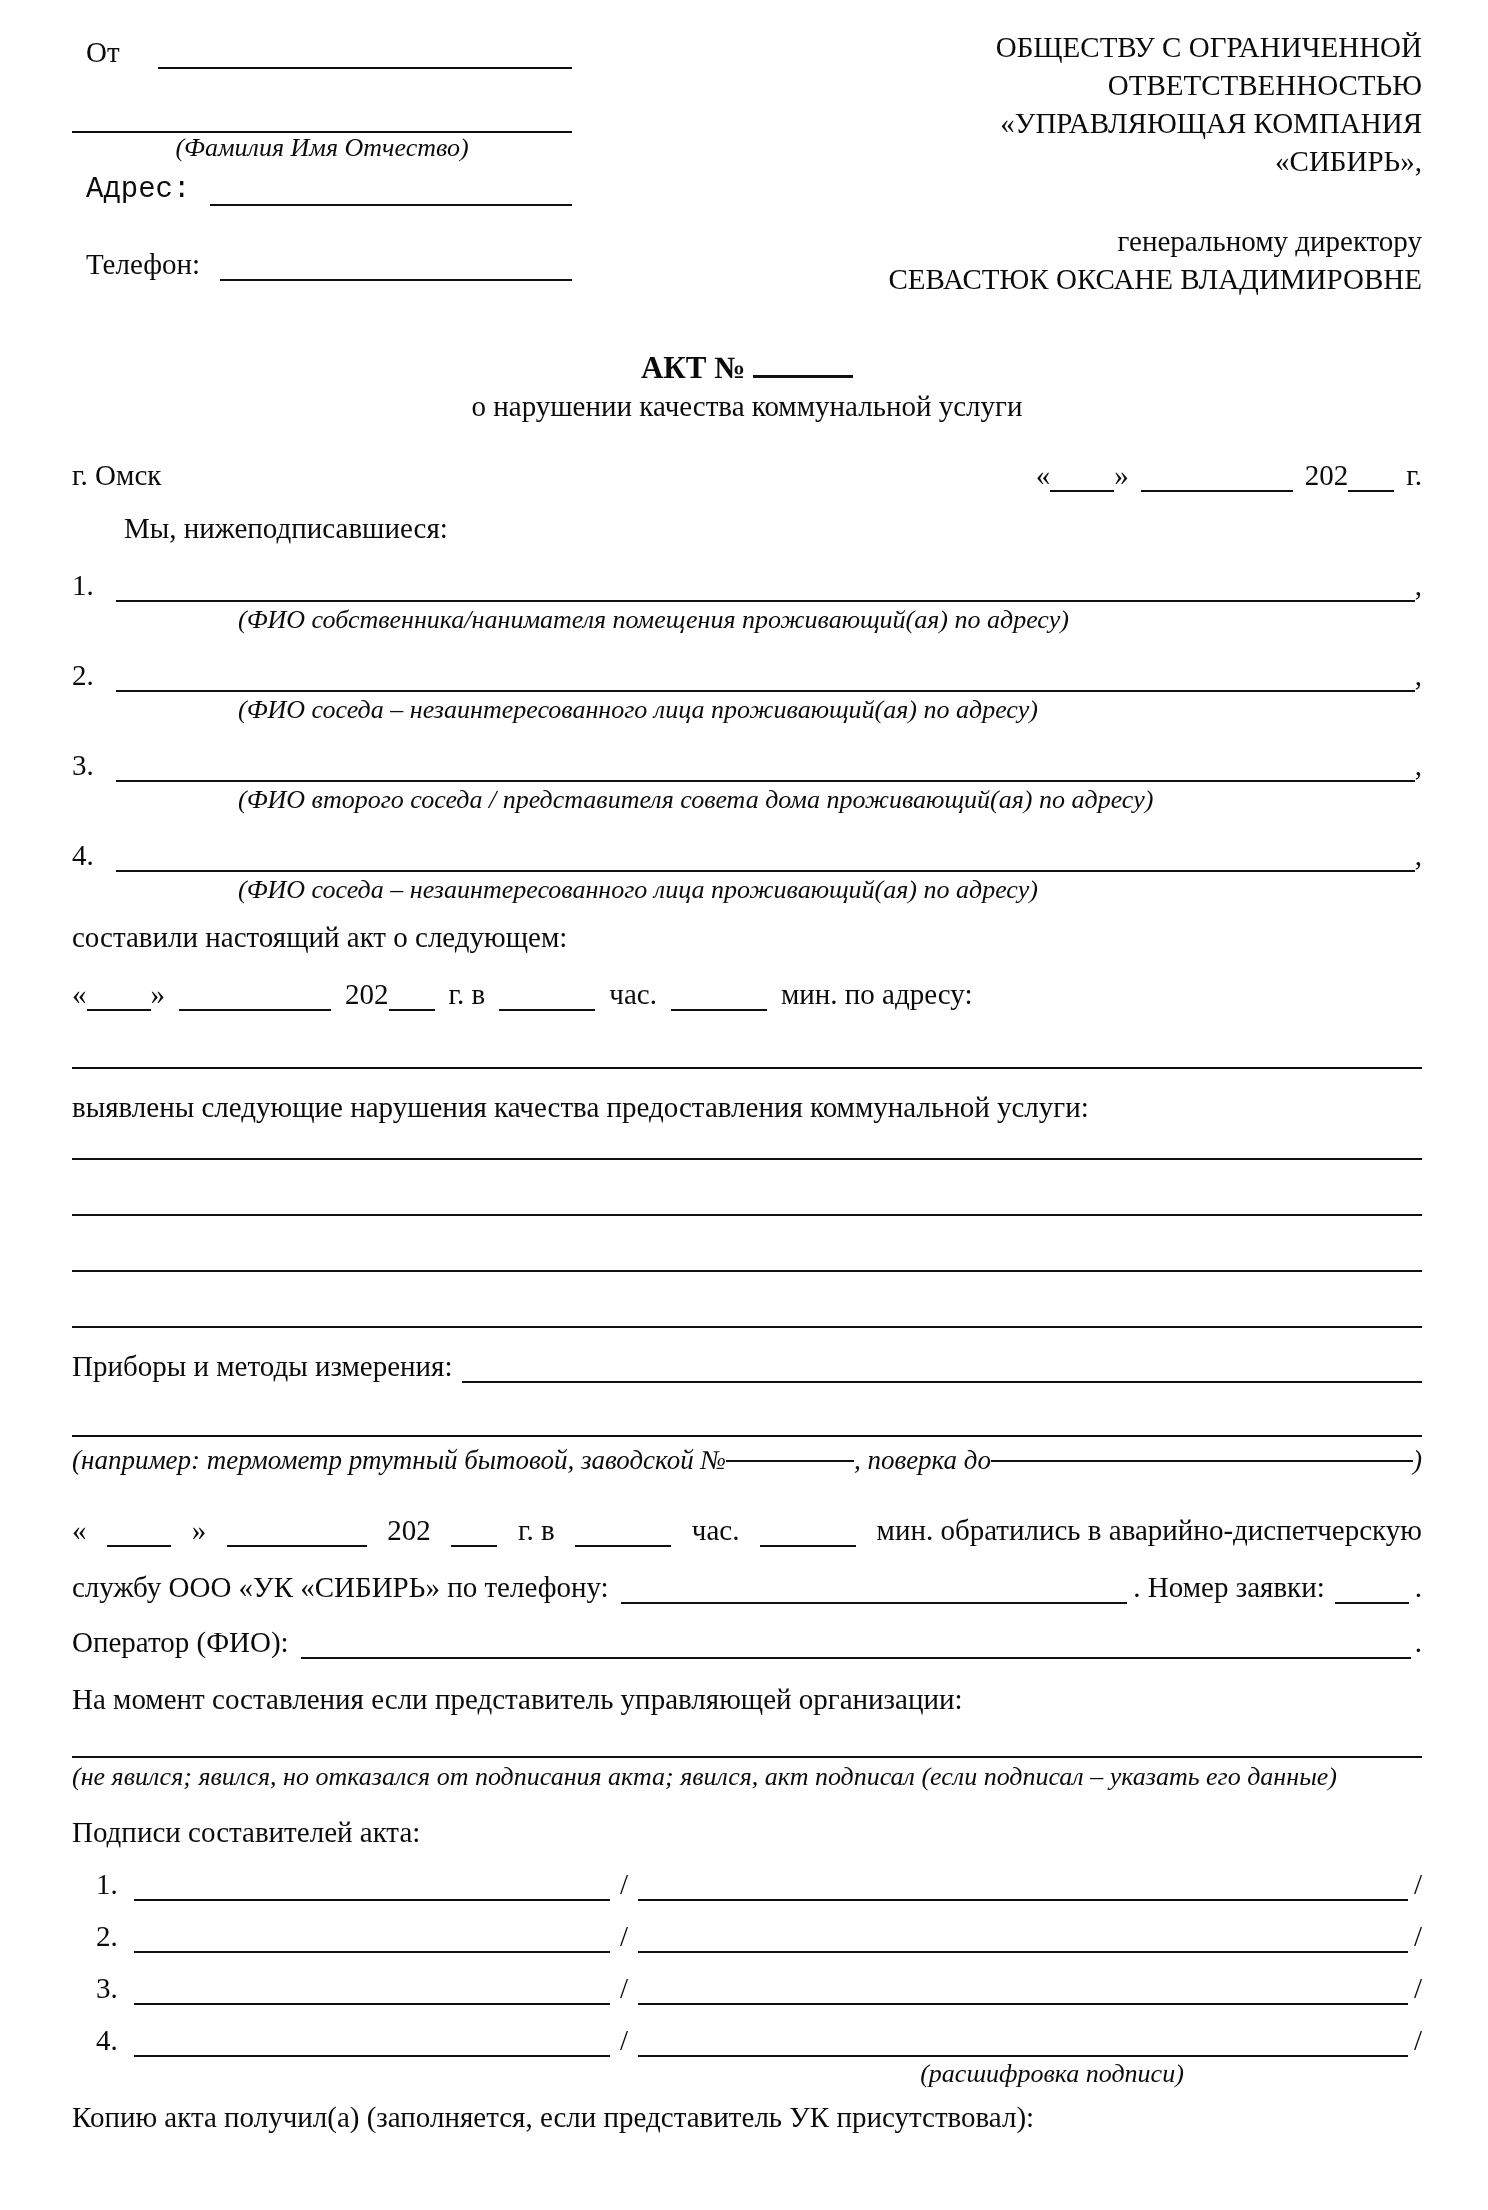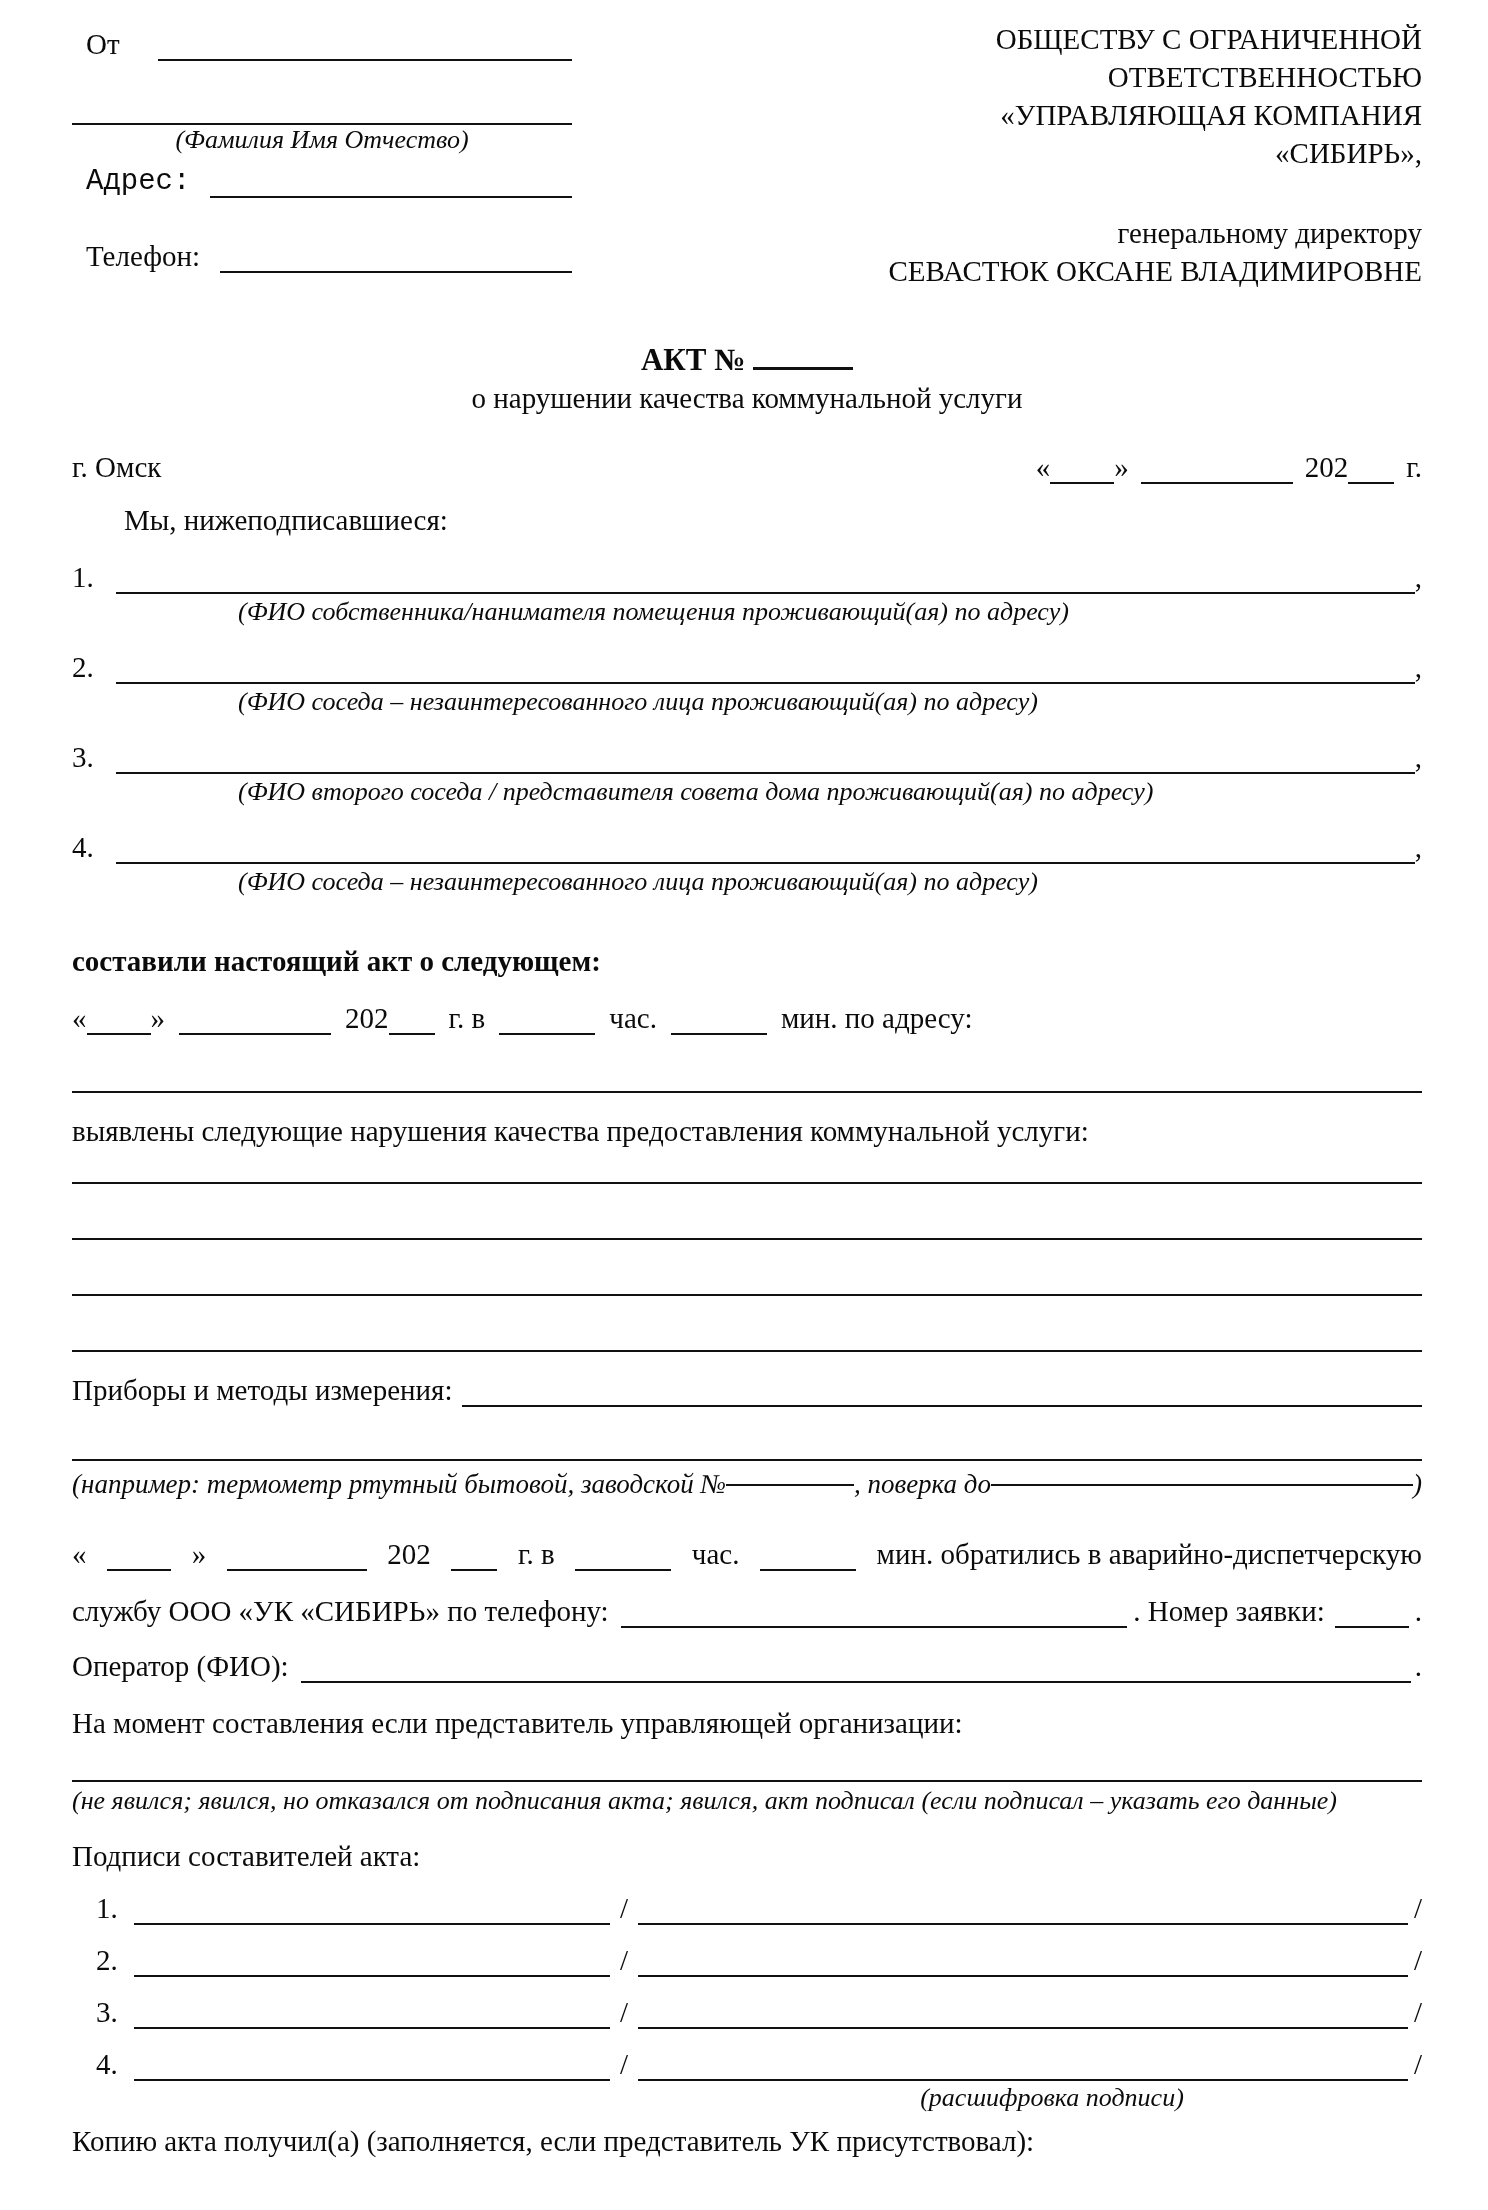--- a/index.html
+++ b/index.html
@@ -1,20 +1,20 @@
 <!DOCTYPE html>
 <html lang="ru"><head>
 <meta charset="utf-8">
 <style>
   html,body { margin:0; padding:0; background:#ffffff; }
   .page {
     position:relative;
     width:1482px; height:2210px;
     box-sizing:border-box;
-    padding:20px 60px 20px 72px;
+    padding:28px 60px 20px 72px;
     background:#ffffff;
     color:#0b0b0b;
     font-family:"Liberation Serif","DejaVu Serif",serif;
     font-size:29px;
     overflow:hidden;
   }
   .row { display:flex; align-items:flex-end; }
   .bl { border-bottom:2px solid #111; }
   .fill { flex:1 1 auto; }
   .ib { display:inline-block; }
@@ -37,21 +37,21 @@
   .subtitle { text-align:center; margin-top:4px; }
   
   .city-row { margin-top:36px; display:flex; justify-content:space-between; align-items:flex-end; }
   .dgrp { display:flex; align-items:flex-end; }
   .dgrp .sp { width:12px; }
   .we-line { margin-top:20px; text-indent:52px; }
   
   .party-row { margin-top:24px; display:flex; align-items:flex-end; }
   .party-num { flex:0 0 44px; }
   .party-caption { padding-left:166px; margin-top:3px; }
-  .composed { margin-top:48px;font-weight:bold; }
+  .composed { margin-top:16px; }
   
   .dt-row { margin-top:24px; display:flex; align-items:flex-end; }
   .dt-row .sp { width:14px; }
   .addr-line { margin-top:42px; height:14px; border-bottom:2px solid #111; }
   .violations-intro { margin-top:22px; }
   .vline { height:54px; border-bottom:2px solid #111; }
   .vline-first { height:34px; border-bottom:2px solid #111; }
   .desc-cap { margin-top:20px; text-align:center; line-height:34px; }
   
   .meas-row { margin-top:22px; display:flex; align-items:flex-end; }

